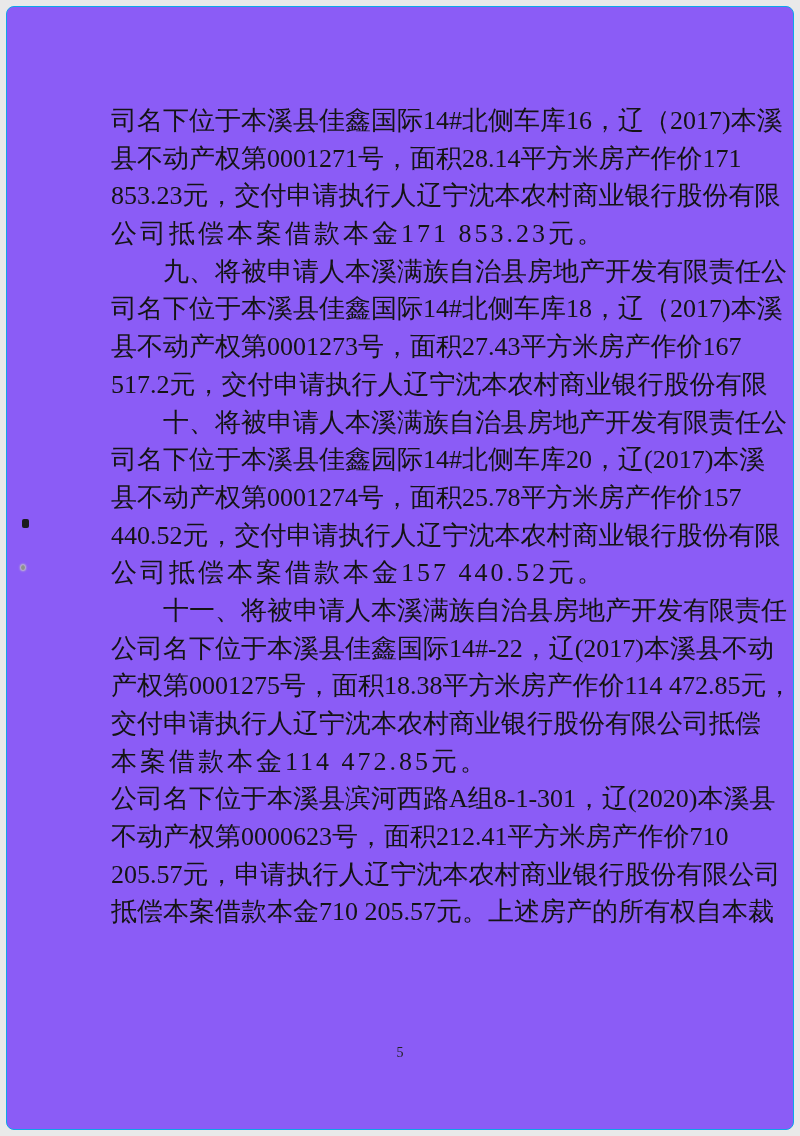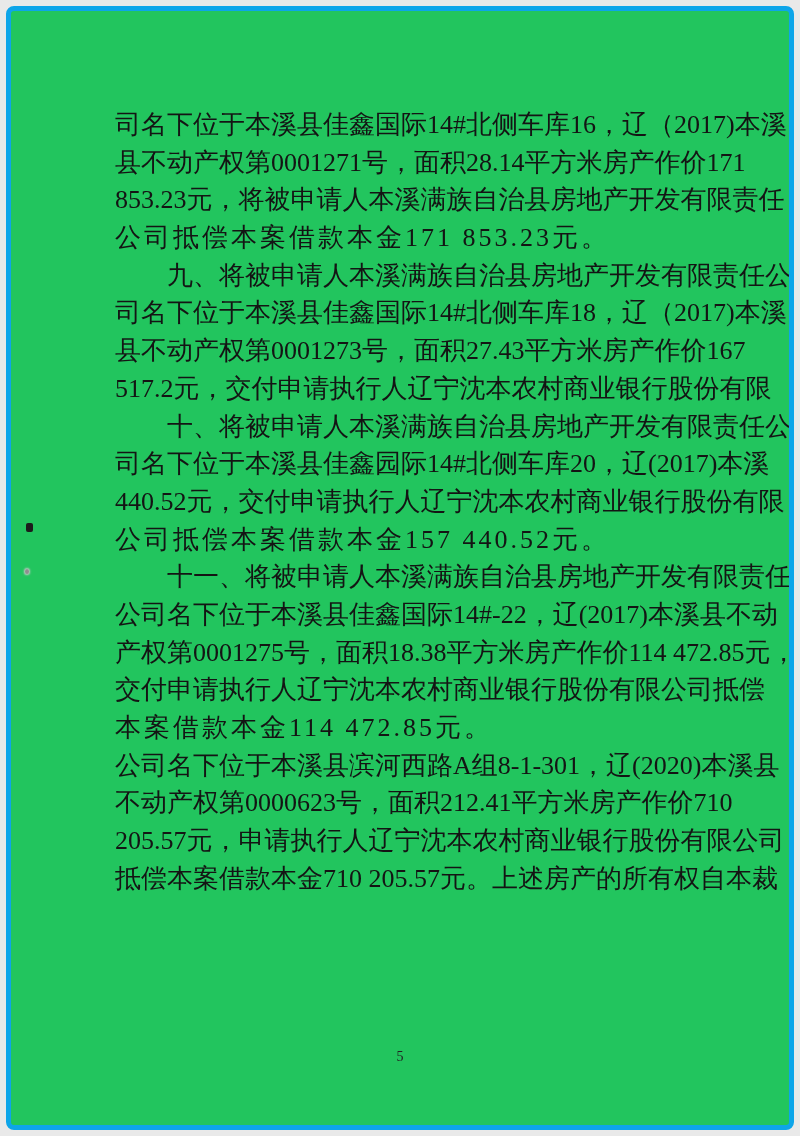--- a/index.html
+++ b/index.html
@@ -9,22 +9,22 @@
     height: 1136px;
     background: #e9e9e9;
     font-family: "Liberation Serif", "DejaVu Serif", serif;
   }
   .page {
     position: absolute;
     left: 6px;
     top: 6px;
     right: 6px;
     bottom: 6px;
-    background: #22c55e;
-    border: 5px solid #0ea5e9;
+    background: #8b5cf6;
+    border: 1px solid #0ea5e9;
     border-radius: 8px;
     overflow: hidden;
     text-decoration: underline;
   }
   .text-block {
     position: absolute;
     left: 104px;   
     top: 95px;     
     width: 607px;
     color: #141414;
@@ -82,34 +82,35 @@
 <div class="page">
 
   <span class="margin-mark-1"></span>
   <span class="margin-mark-2"></span>
 
   <div class="text-block">
 
     <div class="para">
       <div class="line">司名下位于本溪县佳鑫国际14#北侧车库16，辽（2017)本溪</div>
       <div class="line">县不动产权第0001271号，面积28.14平方米房产作价171</div>
-      <div class="line">853.23元，将被申请人本溪满族自治县房地产开发有限责任</div>
+      <div class="line">853.23元，交付申请执行人辽宁沈本农村商业银行股份有限</div>
       <div class="line short">公司抵偿本案借款本金171 853.23元。</div>
     </div>
 
     <div class="para">
       <div class="line indent">九、将被申请人本溪满族自治县房地产开发有限责任公</div>
       <div class="line">司名下位于本溪县佳鑫国际14#北侧车库18，辽（2017)本溪</div>
       <div class="line">县不动产权第0001273号，面积27.43平方米房产作价167</div>
       <div class="line">517.2元，交付申请执行人辽宁沈本农村商业银行股份有限</div>
     </div>
 
     <div class="para">
       <div class="line indent">十、将被申请人本溪满族自治县房地产开发有限责任公</div>
       <div class="line">司名下位于本溪县佳鑫园际14#北侧车库20，辽(2017)本溪</div>
+      <div class="line">县不动产权第0001274号，面积25.78平方米房产作价157</div>
       <div class="line">440.52元，交付申请执行人辽宁沈本农村商业银行股份有限</div>
       <div class="line short">公司抵偿本案借款本金157 440.52元。</div>
     </div>
 
     <div class="para">
       <div class="line indent">十一、将被申请人本溪满族自治县房地产开发有限责任</div>
       <div class="line">公司名下位于本溪县佳鑫国际14#-22，辽(2017)本溪县不动</div>
       <div class="line">产权第0001275号，面积18.38平方米房产作价114 472.85元，</div>
       <div class="line">交付申请执行人辽宁沈本农村商业银行股份有限公司抵偿</div>
       <div class="line short">本案借款本金114 472.85元。</div>

